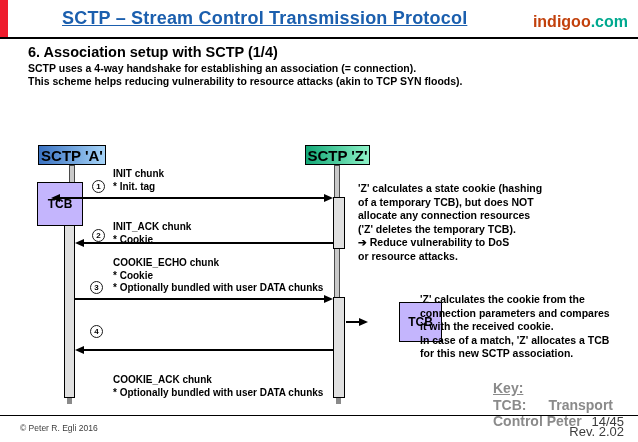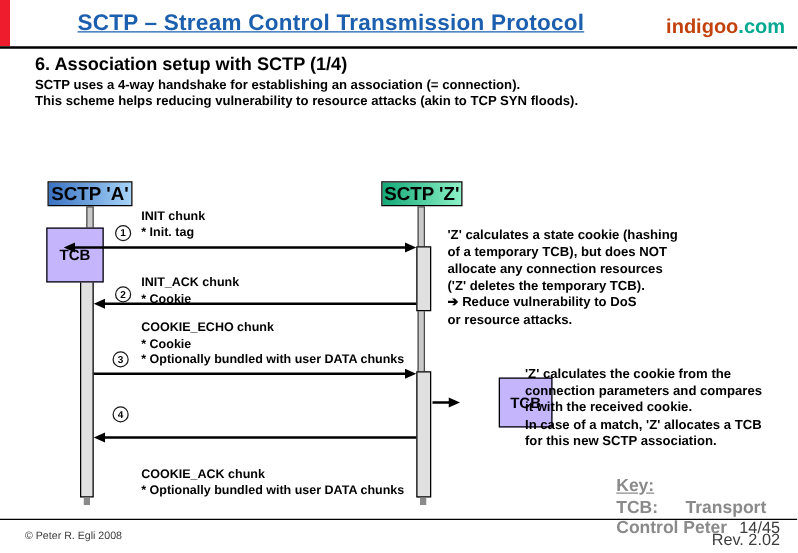--- a/index.html
+++ b/index.html
@@ -144,19 +144,19 @@
 for this new SCTP association.</div>
 
   <div id="key-block" class="abs">
     <div id="key-title">Key:</div>
     <div id="key-row">
       <span>TCB:</span><span id="key-def">Transport Control Peter</span>
     </div>
   </div>
 
   <div id="rule-bottom" class="abs"></div>
-  <div id="copyright" class="abs">© Peter R. Egli 2008</div>
+  <div id="copyright" class="abs">© Peter R. Egli 2016</div>
   <div id="pageinfo" class="abs">
     <div>14/45</div>
     <div>Rev. 2.02</div>
   </div>
 
 </div>
 
 </body></html>

